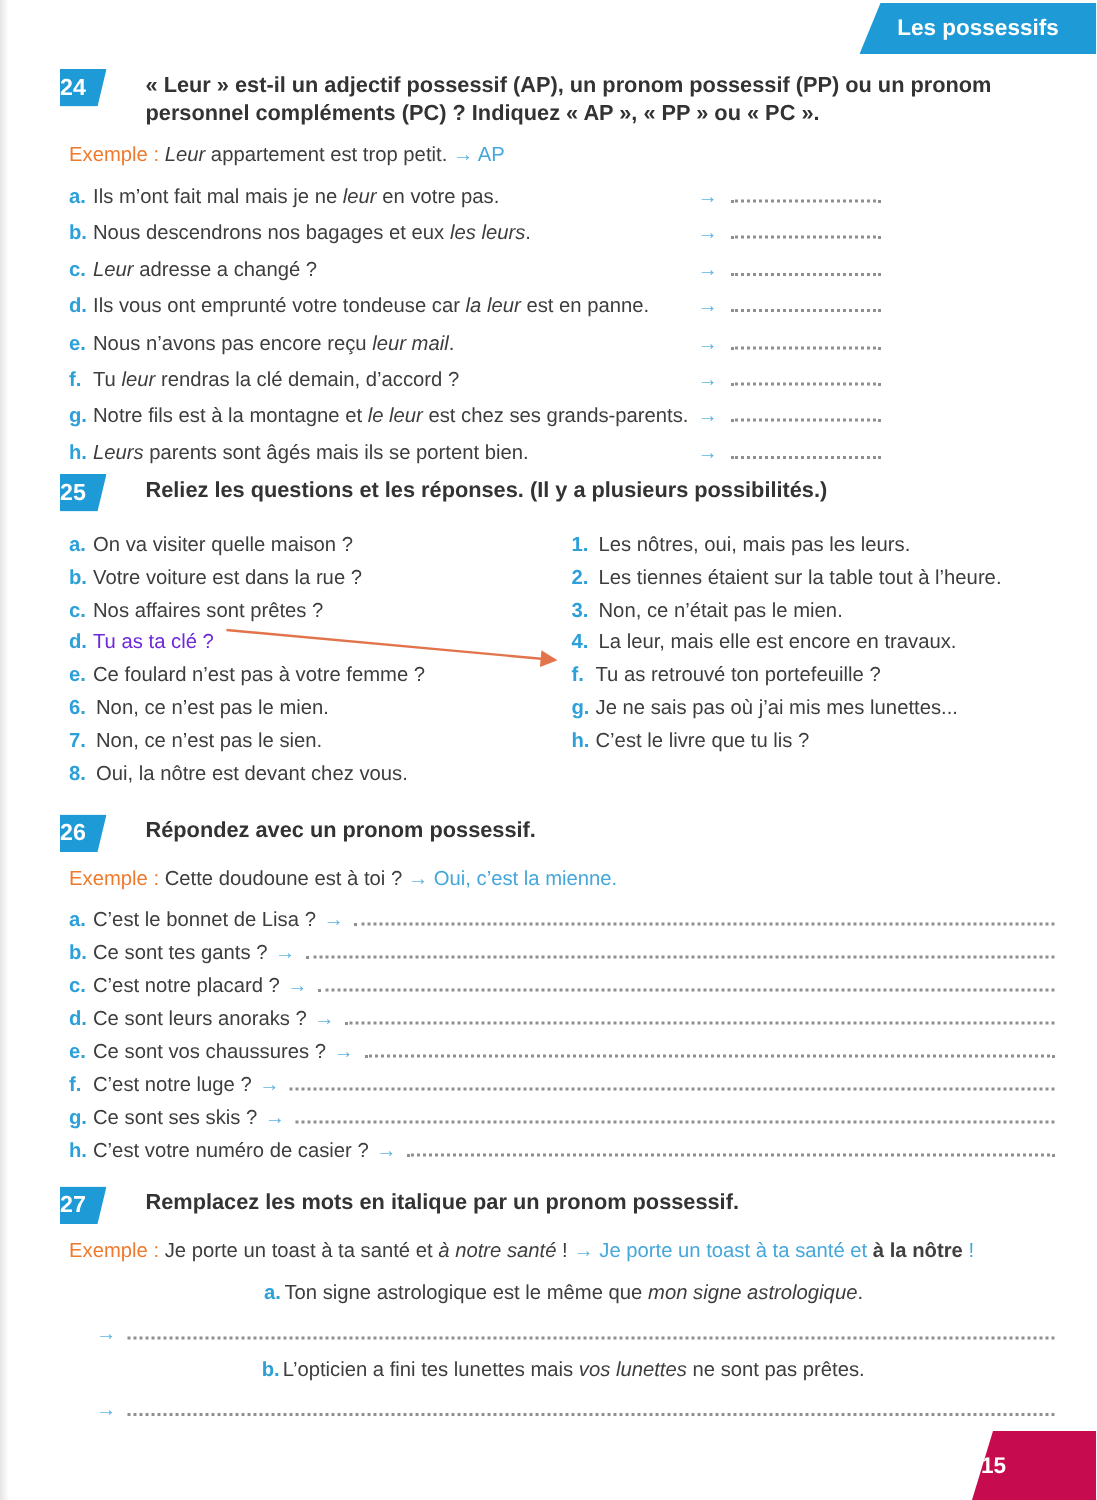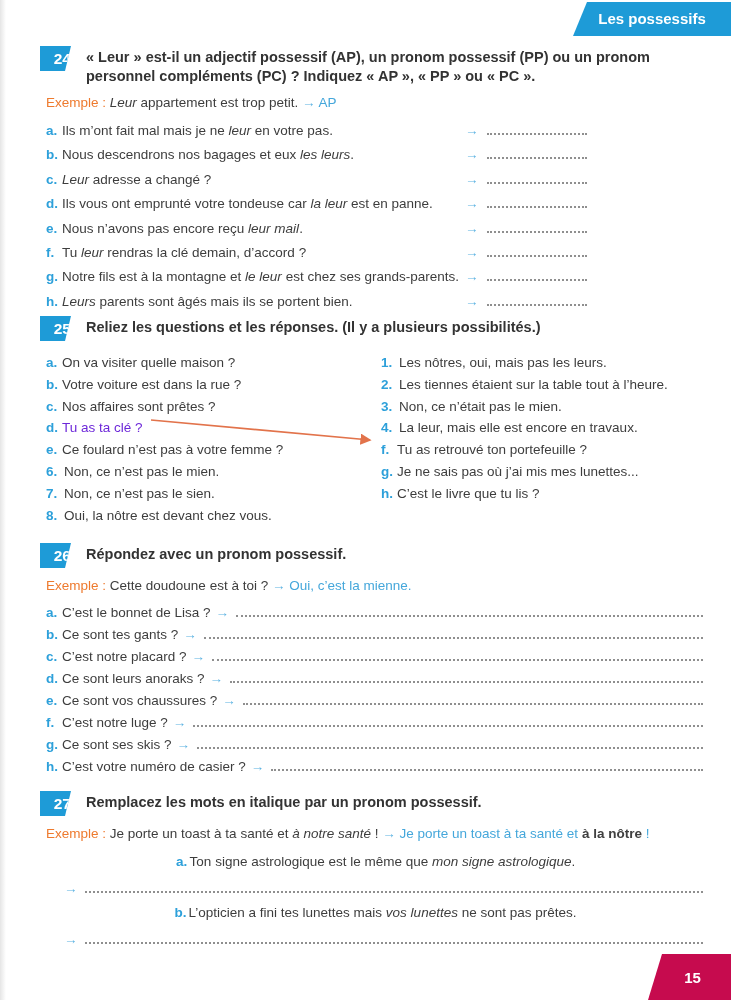--- a/index.html
+++ b/index.html
@@ -14,34 +14,34 @@
 
   
   .tab{position:absolute;top:2px;right:0;width:158px;height:34px;
     background:#1e9bd7;color:#fff;font-weight:bold;font-size:15px;
     line-height:34px;text-align:center;
     clip-path:polygon(14px 0,100% 0,100% 100%,0 100%);}
 
   
   .pagenum{position:absolute;bottom:0;right:0;width:83px;height:46px;
     background:#c60b4e;color:#fff;font-weight:bold;font-size:15px;
-    line-height:48px;text-align:center;padding-left:6px;box-sizing:border-box;
+    line-height:48px;text-align:left;padding-left:6px;box-sizing:border-box;
     clip-path:polygon(14px 0,100% 0,100% 100%,0 100%);}
 
   .section{position:absolute;left:40px;right:28px;}
   #ex24{top:46px;}
   #ex25{top:316px;}
   #ex26{top:543px;}
   #ex27{top:791px;}
 
   .ex-header{display:flex;align-items:flex-start;}
   .badge{flex:none;width:31px;height:25px;background:#1e9bd7;color:#fff;
-    font-weight:bold;font-size:15.5px;line-height:25px;text-align:right;
+    font-weight:bold;font-size:15.5px;line-height:25px;text-align:left;
     clip-path:polygon(0 0,100% 0,calc(100% - 6px) 100%,0 100%);
-    margin-right:15px;}
+    margin-right:26px;}
   .ex-title{font-weight:bold;font-size:14.5px;line-height:18.5px;color:#333;
     padding-top:2px;flex:1;}
 
   .example{margin:9px 0 8px 6px;line-height:17px;}
   .ex-label{color:#ee7a2e;}
   .it{font-style:italic;}
   .blue{color:#45a7db;}
   .blue-b{color:#404040;font-weight:bold;}
   .arrow{color:#5db3e2;}
 

